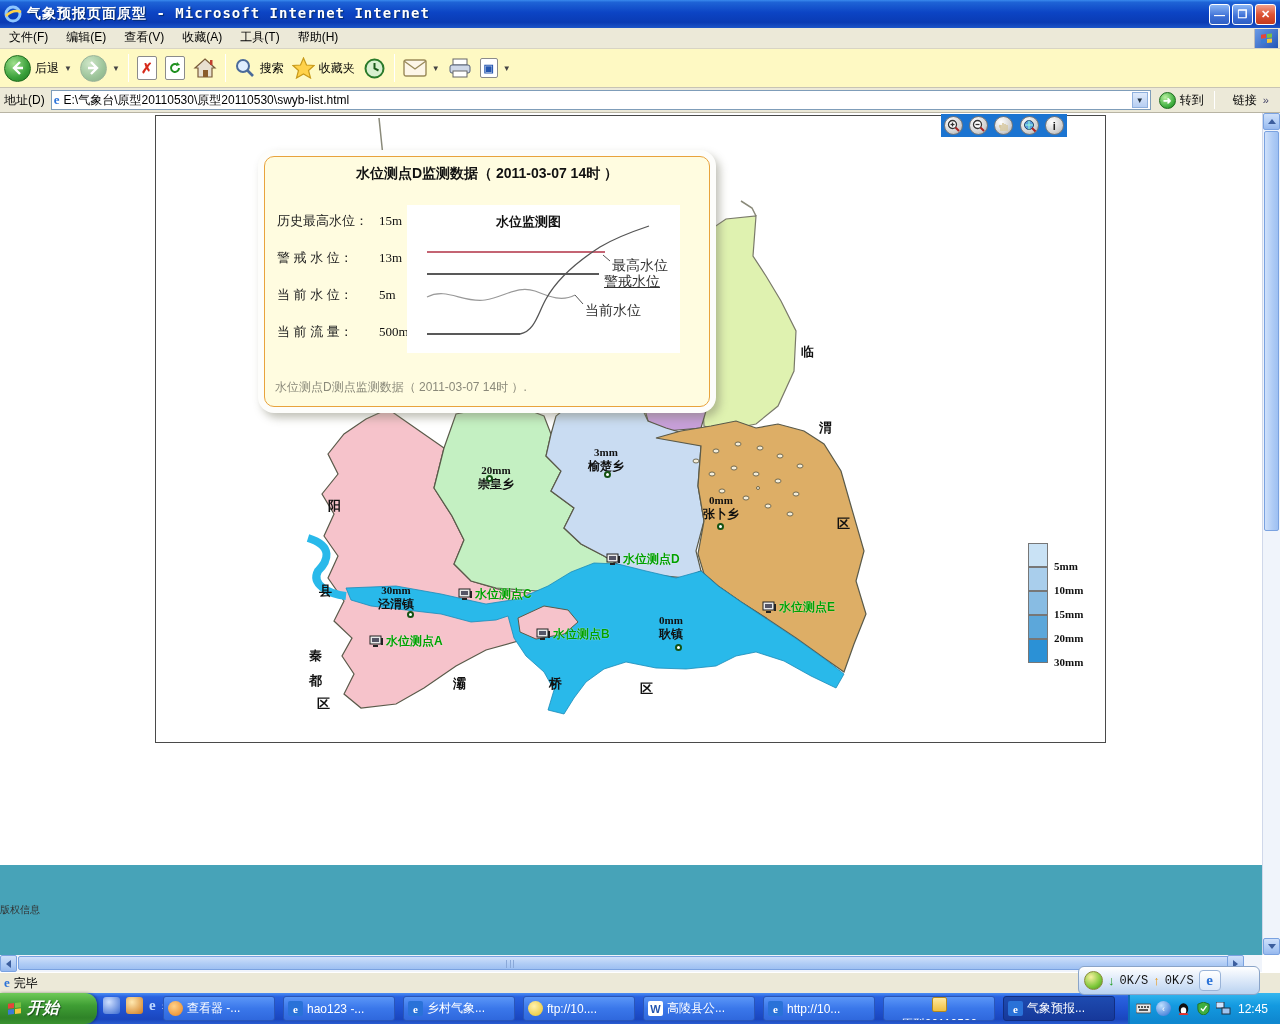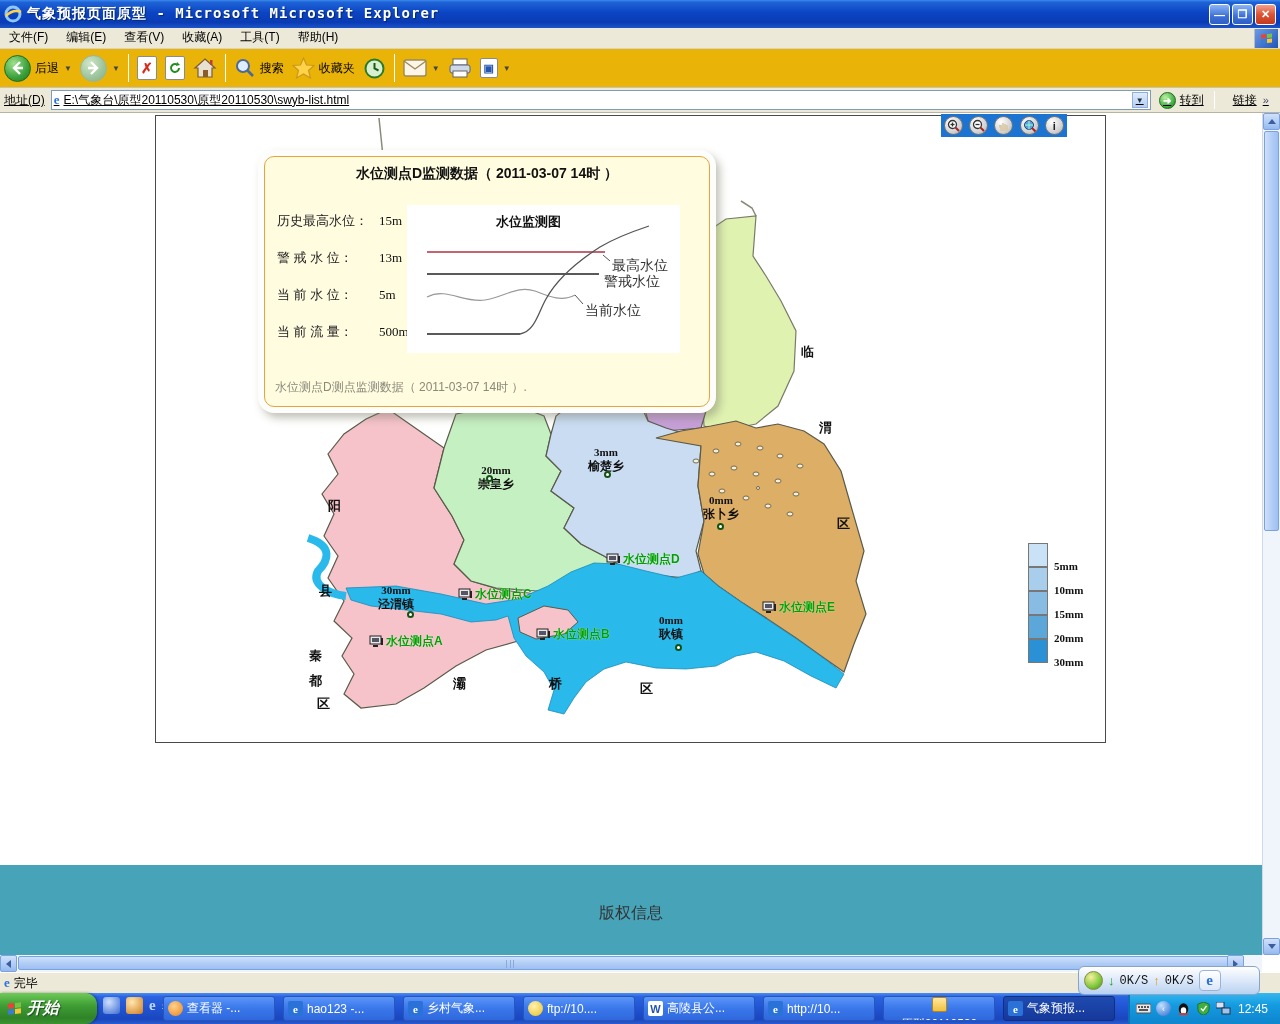--- a/index.html
+++ b/index.html
@@ -21,32 +21,32 @@
   
   .menubar { position:absolute; left:0; top:28px; width:1280px; height:21px; background:#ECE9D8; border-bottom:1px solid #d8d4c4; display:flex; align-items:flex-end; }
   .menuitem { padding:2px 9px; font-size:12px; color:#000; }
   .winlogo { position:absolute; right:2px; top:1px; width:24px; height:19px; background:linear-gradient(135deg,#6b9be6,#2255b8); border-left:1px solid #bbb; display:flex; align-items:center; justify-content:center; }
   .flag { position:relative; width:12px; height:10px; transform:skewY(-6deg); }
   .flag i { position:absolute; width:5px; height:4px; }
   .flag .r{left:0;top:0;background:#e5443a;} .flag .g{left:6px;top:0;background:#7bc143;}
   .flag .b{left:0;top:5px;background:#3a7bd5;} .flag .y{left:6px;top:5px;background:#f5c63a;}
 
   
-  .toolbar { position:absolute; left:0; top:49px; width:1280px; height:39px; background:#eab308; border-bottom:1px solid #c8c4b4; display:flex; align-items:center; }
+  .toolbar { position:absolute; left:0; top:49px; width:1280px; height:39px; background:#fef9c3; border-bottom:1px solid #c8c4b4; display:flex; align-items:center; }
   .tbtn { display:flex; align-items:center; gap:4px; padding:2px 4px; height:34px; }
   .tsep { width:1px; height:28px; background:#c0bcac; border-right:1px solid #fff; margin:0 4px; }
   .circ { width:27px; height:27px; border-radius:50%; display:flex; align-items:center; justify-content:center;
     background:radial-gradient(circle at 35% 30%,#9fe08c,#3aa03a 60%,#207820); border:1px solid #1d6b1d; }
   .circ.dis { background:radial-gradient(circle at 35% 30%,#cfe6c8,#9cc49a 60%,#86ab86); border-color:#9ab39a; }
   .tlabel { font-size:12px; color:#000; }
   .drop { font-size:8px; color:#444; margin-left:1px; }
   .docico { position:relative; width:20px; height:24px; background:#fff; border:1px solid #8b8b8b; border-radius:2px; display:flex; align-items:center; justify-content:center; font-weight:bold; }
 
   
-  .addressbar { position:absolute; left:0; top:88px; width:1280px; height:25px; background:#ECE9D8; border-bottom:1px solid #b8b4a4; display:flex; align-items:center; padding:0 4px;text-decoration:underline; }
+  .addressbar { position:absolute; left:0; top:88px; width:1280px; height:25px; background:#ECE9D8; border-bottom:1px solid #b8b4a4; display:flex; align-items:center; padding:0 4px; }
   .addr-label { font-size:12px; color:#000; margin-right:6px; }
   .addr-input { position:relative; flex:0 0 1100px; height:20px; background:#fff; border:1px solid #7f9db9; display:flex; align-items:center; padding:0 2px; }
   .addr-text { font-size:12px; color:#000; margin-left:4px; flex:1; white-space:nowrap; overflow:hidden; }
   .addr-drop { width:16px; height:16px; background:linear-gradient(180deg,#dfeafb,#b6cef2); border:1px solid #8fb0dd; font-size:8px; color:#234; display:flex; align-items:center; justify-content:center; }
   .go-area { display:flex; align-items:center; gap:4px; margin-left:8px; }
   .go-circ { width:17px; height:17px; border-radius:50%; background:radial-gradient(circle at 35% 30%,#b9f0a0,#3fae3f 65%,#1f7e1f); border:1px solid #1d6b1d; color:#fff; font-size:10px; font-weight:bold; display:flex; align-items:center; justify-content:center; }
   .links-area { display:flex; align-items:center; margin-left:14px; gap:6px; }
   .chev { color:#446; font-size:11px; }
 
   
@@ -79,21 +79,21 @@
   .prow { position:absolute; left:12px; display:flex; align-items:baseline; }
   .prow .plabel { font-size:13px; color:#222; width:98px; }
   .prow .pvalue { font-size:13px; color:#111; font-family:"Liberation Serif",serif; margin-left:4px; }
   .plink { position:absolute; left:10px; bottom:10px; font-size:12px; color:#8a897a; }
   .chartbox { position:absolute; left:142px; top:48px; width:273px; height:148px; background:#fff; }
   .chartbox .ctitle { position:absolute; left:0; right:30px; top:8px; text-align:center; font-weight:bold; font-size:13px; color:#111; }
   .clabel { position:absolute; font-size:14px; color:#333; }
 
   
   .teal-footer { position:absolute; left:0; top:752px; width:1262px; height:90px; background:#47A3B8; }
-  .teal-footer .ftext { position:absolute; left:0; right:0; top:38px; text-align:center; color:#333; font-size:16px; }
+  .teal-footer .ftext { position:absolute; left:0; right:0; top:38px; text-align:left; color:#333; font-size:10px; }
 
   
   .vscroll { position:absolute; right:0; top:113px; width:18px; height:842px; background:#f0f4fb; border-left:1px solid #d0d8ea; }
   .hscroll { position:absolute; left:0; top:955px; width:1262px; height:17px; background:#f0f4fb; }
   .sbtn { position:absolute; background:linear-gradient(180deg,#cfe0fa,#aecbf5 60%,#96b8ee); border:1px solid #7aa2e0; border-radius:2px; display:flex; align-items:center; justify-content:center; }
   .tri { width:0; height:0; }
   .vthumb { position:absolute; left:1px; width:15px; background:linear-gradient(90deg,#cfe0fa,#aecbf5 60%,#9ec0f2); border:1px solid #7aa2e0; border-radius:2px; }
   .hthumb { position:absolute; top:1px; height:14px; background:linear-gradient(180deg,#cfe0fa,#aecbf5 60%,#9ec0f2); border:1px solid #7aa2e0; border-radius:2px; }
   .grip { position:absolute; top:3px; width:8px; height:8px; border-left:1px solid #8aa8d8; border-right:1px solid #8aa8d8; }
   .grip i { position:absolute; left:3px; top:0; width:1px; height:8px; background:#8aa8d8; }
@@ -141,21 +141,21 @@
 </head>
 <body>
 
 <div class="screen">
 
   <div class="titlebar">
     <svg class="ie-ico" viewBox="0 0 18 18">
         <circle cx="9" cy="9" r="7" fill="none" stroke="#8ec6ff" stroke-width="3"></circle>
         <path d="M2 11 Q9 4 17 7" stroke="#ffd24a" stroke-width="2.5" fill="none"></path>
       </svg>
-    <span class="ttl">气象预报页面原型 - Microsoft Microsoft Explorer</span>
+    <span class="ttl">气象预报页面原型 - Microsoft Internet Internet</span>
     <div class="winbtns">
       <div class="winbtn">—</div>
       <div class="winbtn">❐</div>
       <div class="winbtn close">✕</div>
     </div>
   </div>
 
   <div class="menubar">
     <span class="menuitem">文件(F)</span>
     <span class="menuitem">编辑(E)</span>
@@ -481,21 +481,21 @@
           <svg width="273" height="148" viewBox="0 0 273 148" style="position:absolute;left:0;top:0;">
             <line x1="20" y1="47" x2="198" y2="47" stroke="#b03045" stroke-width="1.6"></line>
             <line x1="20" y1="69" x2="192" y2="69" stroke="#222" stroke-width="1.4"></line>
             <path d="M20 92 C40 82 55 98 78 95 C98 92 110 80 128 86 C143 92 155 97 168 90" fill="none" stroke="#999" stroke-width="1.2"></path>
             <line x1="20" y1="129" x2="113" y2="129" stroke="#222" stroke-width="1.6"></line>
             <path d="M113 129 C128 126 131 108 139 94 C149 76 168 58 193 42 C208 33 224 27 242 21" fill="none" stroke="#555" stroke-width="1.3"></path>
             <line x1="196" y1="50" x2="203" y2="56" stroke="#555" stroke-width="1"></line>
             <line x1="168" y1="90" x2="176" y2="99" stroke="#555" stroke-width="1"></line>
           </svg>
           <div class="clabel" style="left:205px;top:52px;">最高水位</div>
-          <div class="clabel" style="left:197px;top:68px;">警戒水位</div>
+          <div class="clabel" style="left:197px;top:68px;text-decoration:underline;">警戒水位</div>
           <div class="clabel" style="left:178px;top:97px;">当前水位</div>
         </div>
         <div class="plink">水位测点D测点监测数据（ 2011-03-07 14时 ）.</div>
       </div>
     </div>
 
     <div class="teal-footer">
       <div class="ftext">版权信息</div>
     </div>
   </div>

